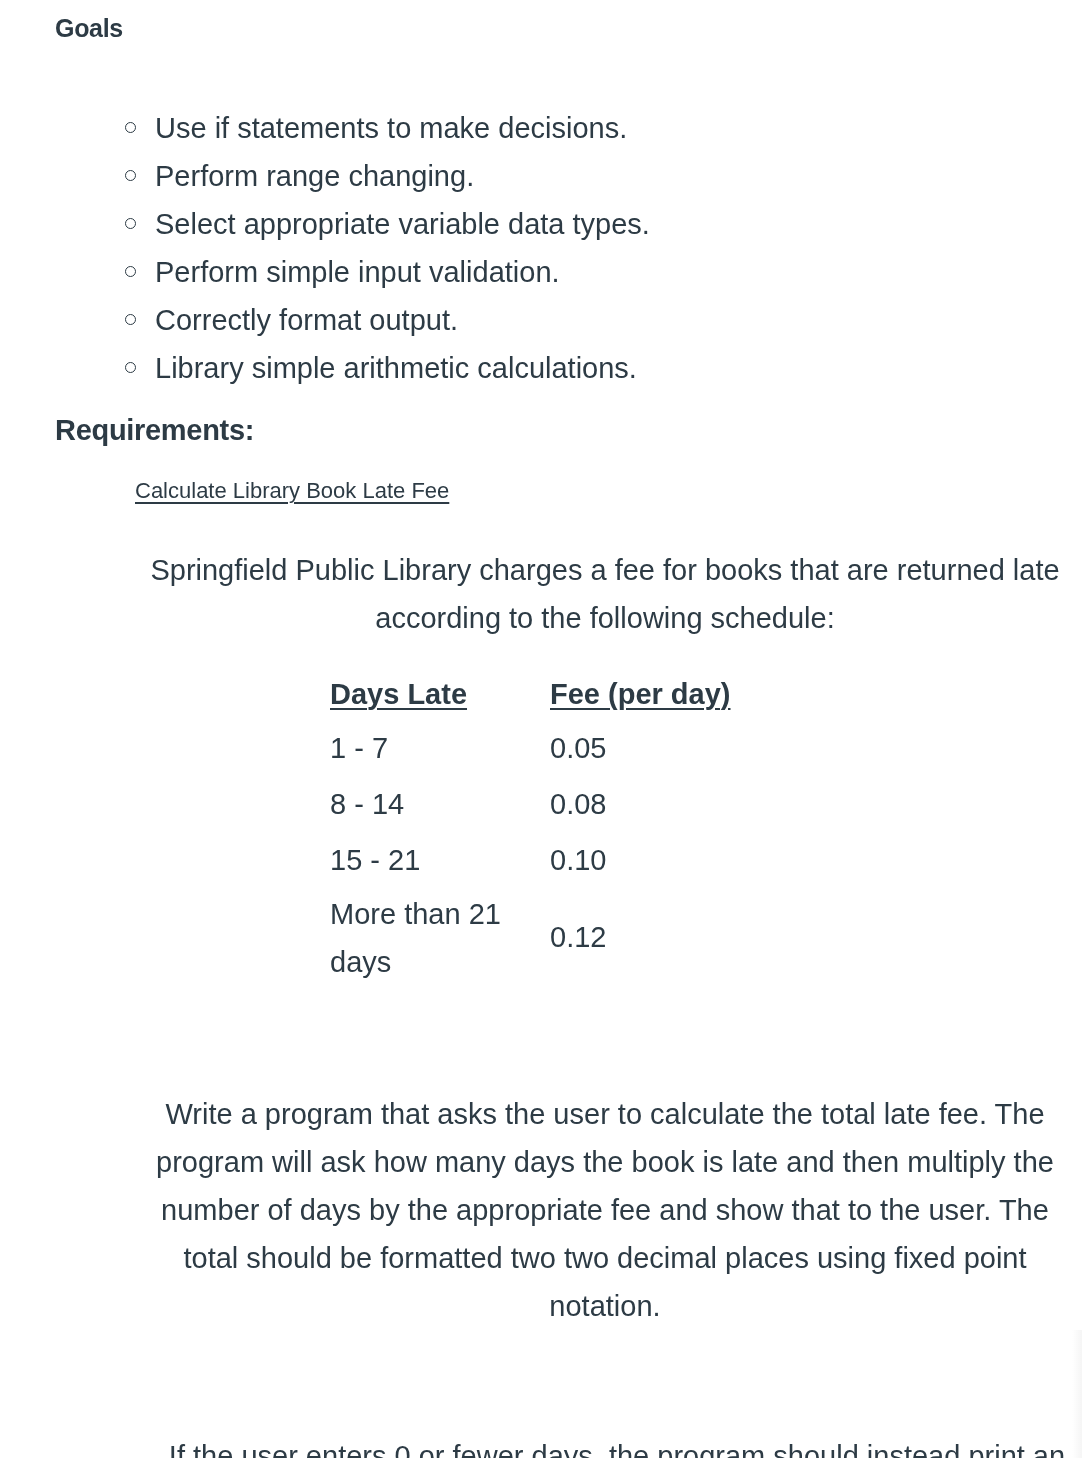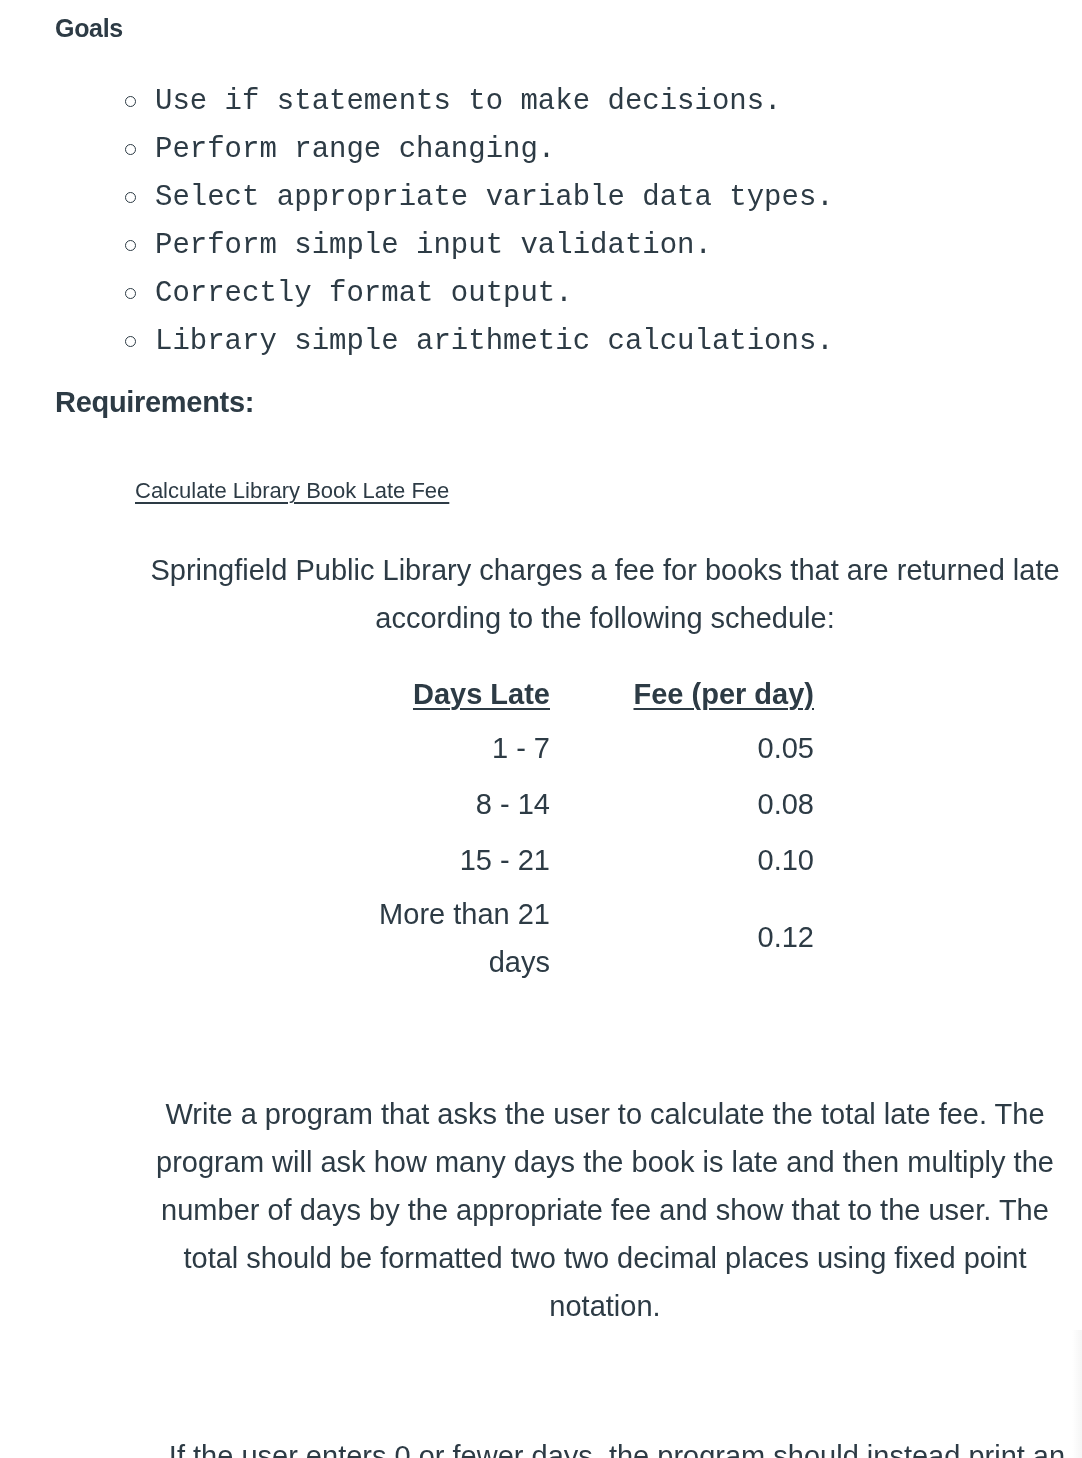--- a/index.html
+++ b/index.html
@@ -6,49 +6,49 @@
   body {
     width: 1082px; height: 1458px; overflow: hidden; position: relative;
     font-family: "Liberation Sans", "DejaVu Sans", sans-serif;
     color: #2d3b45;
   }
   .h-goals {
     position: absolute; left: 55px; top: 14px;
     font-size: 25px; font-weight: bold; margin: 0; letter-spacing: -0.3px;
   }
   ul.goals {
-    position: absolute; left: 0; top: 78px; margin: 0; padding: 0; list-style: none; font-family: Liberation Mono, monospace;
+    position: absolute; left: 0; top: 104px; margin: 0; padding: 0; list-style: none;
   }
   ul.goals li {
     position: relative; height: 48px; line-height: 48px;
     font-size: 29px; padding-left: 155px; white-space: nowrap;
   }
   ul.goals li .bullet {
     position: absolute; left: 125px; top: 18px;
     width: 9px; height: 9px; border: 1.6px solid #2d3b45; border-radius: 50%;
   }
   .h-req {
-    position: absolute; left: 55px; top: 386px;
+    position: absolute; left: 55px; top: 414px;
     font-size: 29px; font-weight: bold; margin: 0; letter-spacing: -0.3px;
   }
   .title-link {
     position: absolute; left: 135px; top: 478px;
     font-size: 22px; text-decoration: underline; text-underline-offset: 4px;
     color: #2d3b45; white-space: nowrap;
   }
   p.body {
     position: absolute; left: 135px; margin: 0;
     font-size: 29px; line-height: 48px; width: 940px; text-align: center;
   }
   table.fees {
     position: absolute; left: 330px; top: 668px; border-collapse: collapse;
     font-size: 29px;
   }
   table.fees th, table.fees td {
-    text-align: right; vertical-align: middle; padding: 0;
+    text-align: left; vertical-align: middle; padding: 0;
   }
   table.fees th {
     font-weight: bold; height: 52px; text-decoration: underline;
     text-underline-offset: 4px; text-decoration-thickness: 2px;
   }
   table.fees td { height: 56px; line-height: 48px; }
   .col1 { width: 220px; }
   .col2 { width: 264px; padding-left: 0; }
   .scroll-shadow {
     position: absolute; right: 0; top: 1330px; width: 10px; height: 128px;

